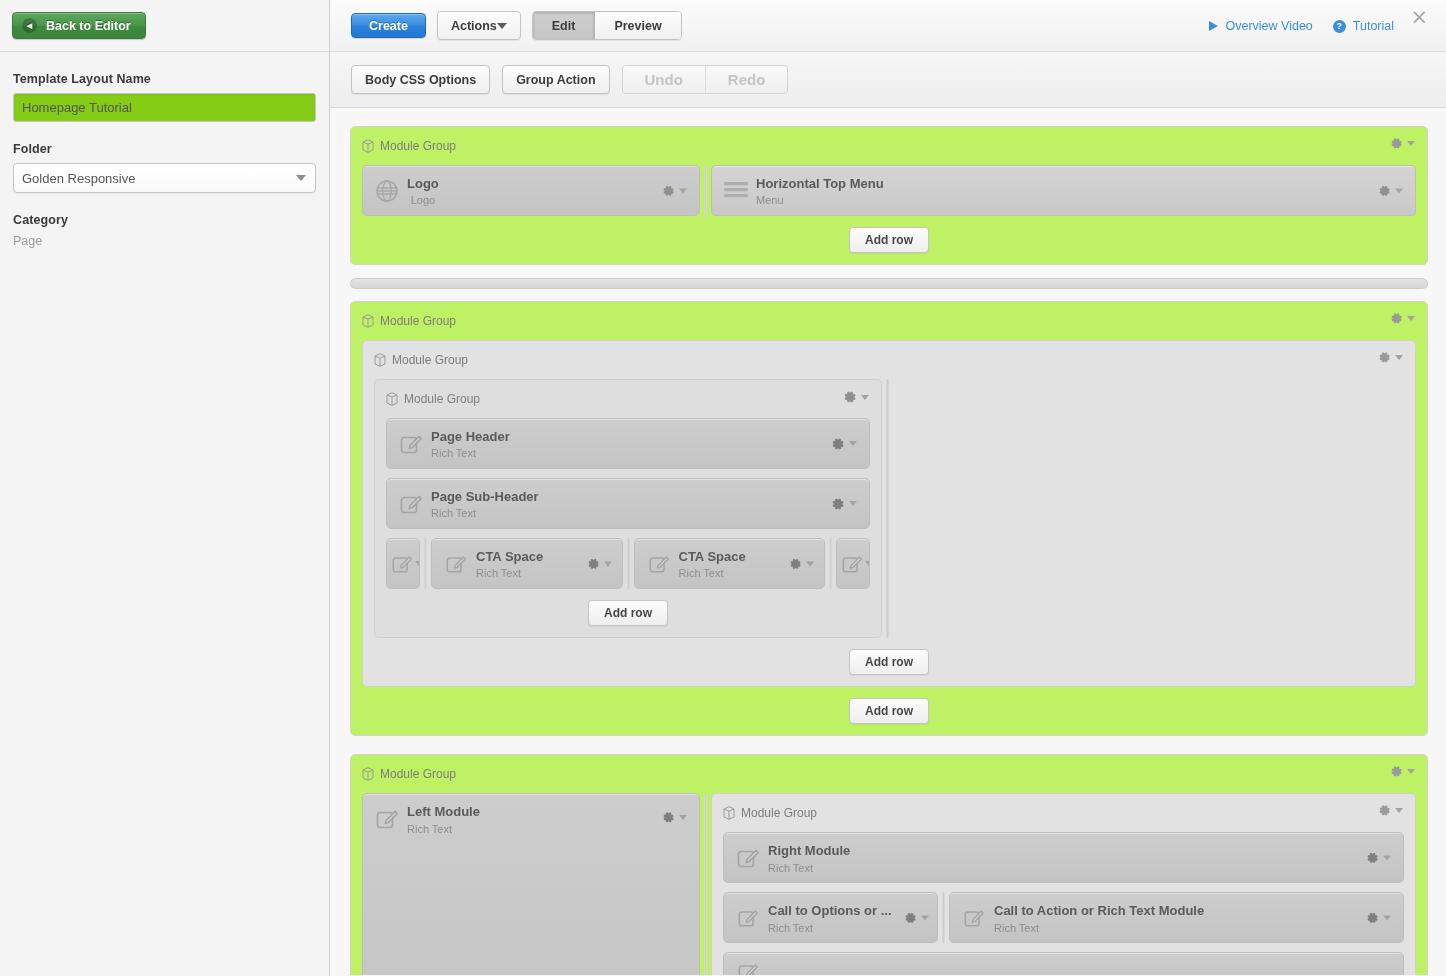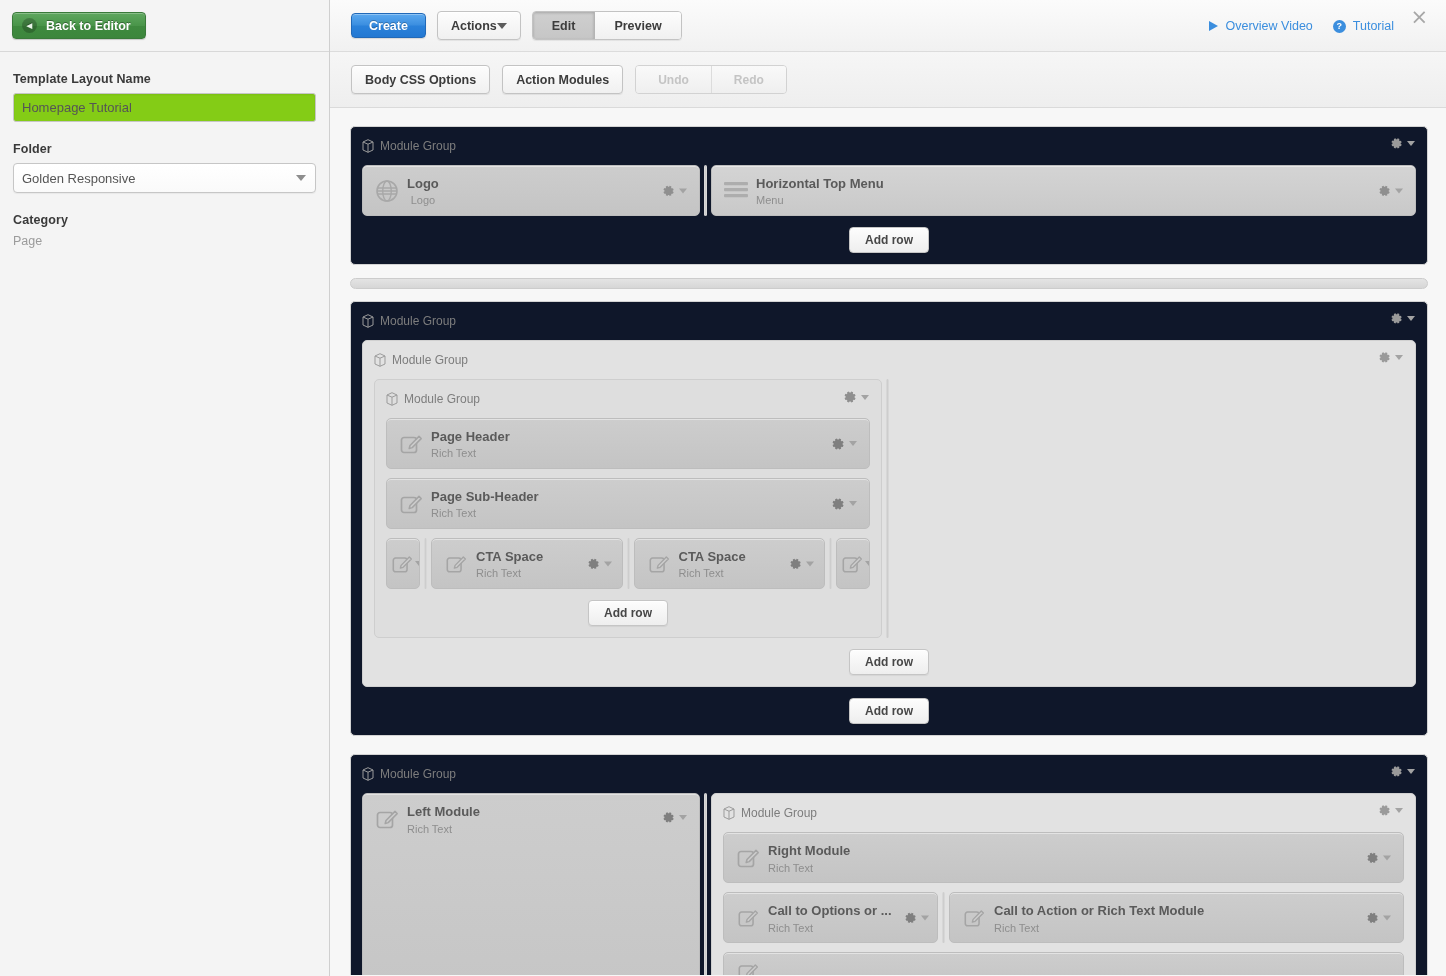--- a/index.html
+++ b/index.html
@@ -153,36 +153,36 @@
     height: 56px; display: flex; align-items: center; gap: 12px;
     padding-left: 21px;
     background: linear-gradient(to bottom, #f6f6f6 0%, #eeeeee 100%);
     border-bottom: 1px solid #dadada;
   }
   .undo-group { display: inline-flex; border-radius: 4px; overflow: hidden;
     border: 1px solid #d2d2d2; }
   .undo-btn {
     height: 27px; padding: 0 22px;
     display: inline-flex; align-items: center;
-    font-size: 12px; font-weight: bold; color: #c4c4c4;
+    font-size: 15px; font-weight: bold; color: #c4c4c4;
     background: linear-gradient(to bottom, #f9f9f9 0%, #efefef 100%);
     cursor: default;
   }
   .undo-btn + .undo-btn { border-left: 1px solid #dcdcdc; }
 
   
   .canvas { padding: 18px 18px 0 20px; height: calc(976px - 109px); overflow: hidden; }
 
   .group {
     border: 1px solid #d3d3d3; border-radius: 5px;
     background: #e9e9e9;
     padding: 9px 11px 11px 11px;
     position: relative;
   }
-  .group.lvl1 { background: #0f172a; }
+  .group.lvl1 { background: #bef264; }
   .group.lvl2 { background: #e2e2e2; border-color: #d0d0d0; }
   .group.lvl3 { background: #dedede; border-color: #cecece; }
   .group-header {
     display: flex; align-items: center; gap: 6px;
     height: 20px; margin-bottom: 9px;
   }
   .group-title { font-size: 12px; color: #7d7d7d; }
   .cube-icon { width: 12px; height: 14px; display: inline-block; }
 
   .gear-wrap {
@@ -295,21 +295,21 @@
       </div>
     </div>
     <div class="close-x">×</div>
   </div>
 
   <div class="toolbar-2">
     <div class="btn-grey">
       <span>Body CSS Options</span>
     </div>
     <div class="btn-grey">
-      <span>Action Modules</span>
+      <span>Group Action</span>
     </div>
     <div class="undo-group">
       <div class="undo-btn">Undo</div>
       <div class="undo-btn">Redo</div>
     </div>
   </div>
 
   <div class="canvas">
 
     <div class="group lvl1">

